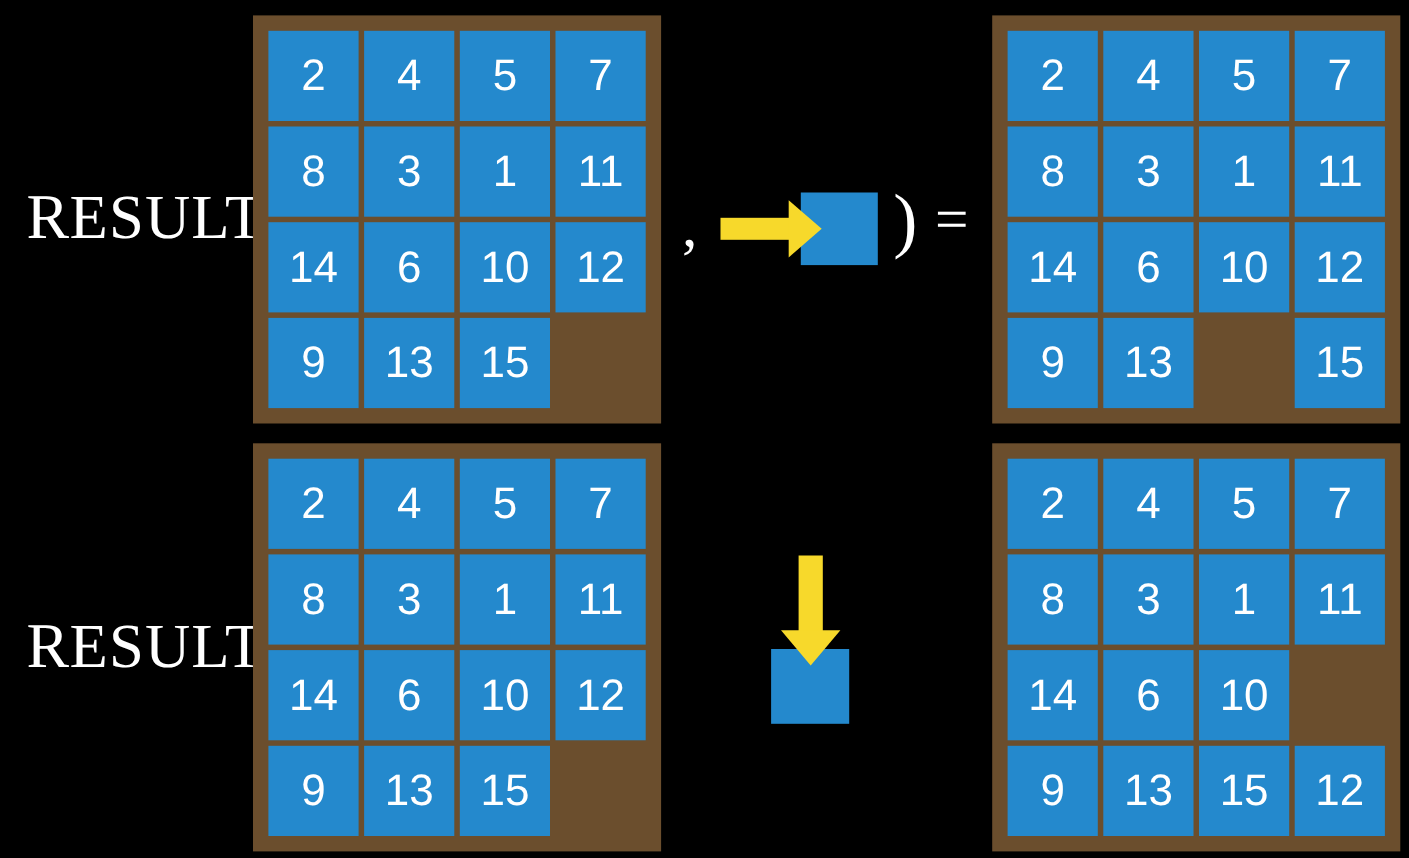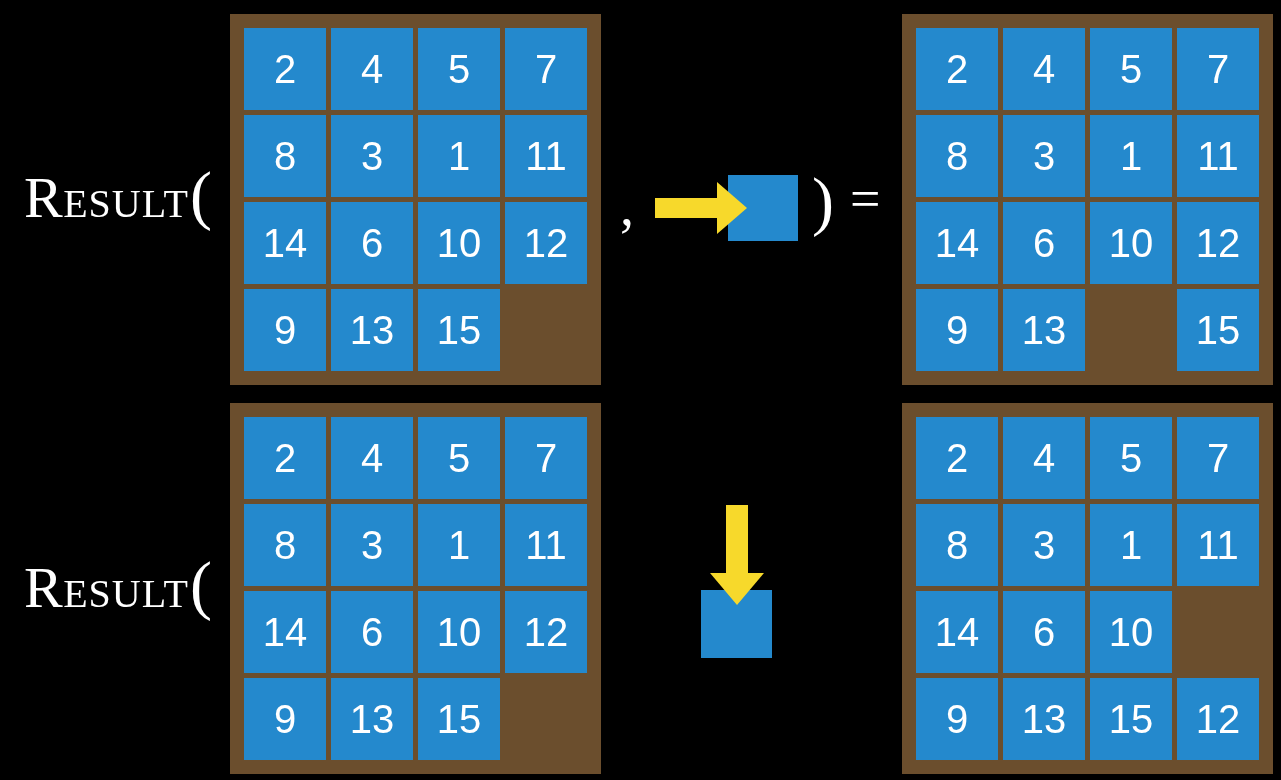--- a/index.html
+++ b/index.html
@@ -46,21 +46,21 @@
     line-height: 1;
     letter-spacing: 0.5px;
     white-space: nowrap;
     display: flex;
     align-items: baseline;
   }
   .result-label .cap-first {
     font-size: 58px;
   }
   .result-label .cap-rest {
-    font-size: 40px;
+    font-size: 57px;
     letter-spacing: 1px;
   }
   .result-label .paren {
     font-size: 66px;
     margin-left: 1px;
   }
 
   .comma {
     position: absolute;
     color: #ffffff;

